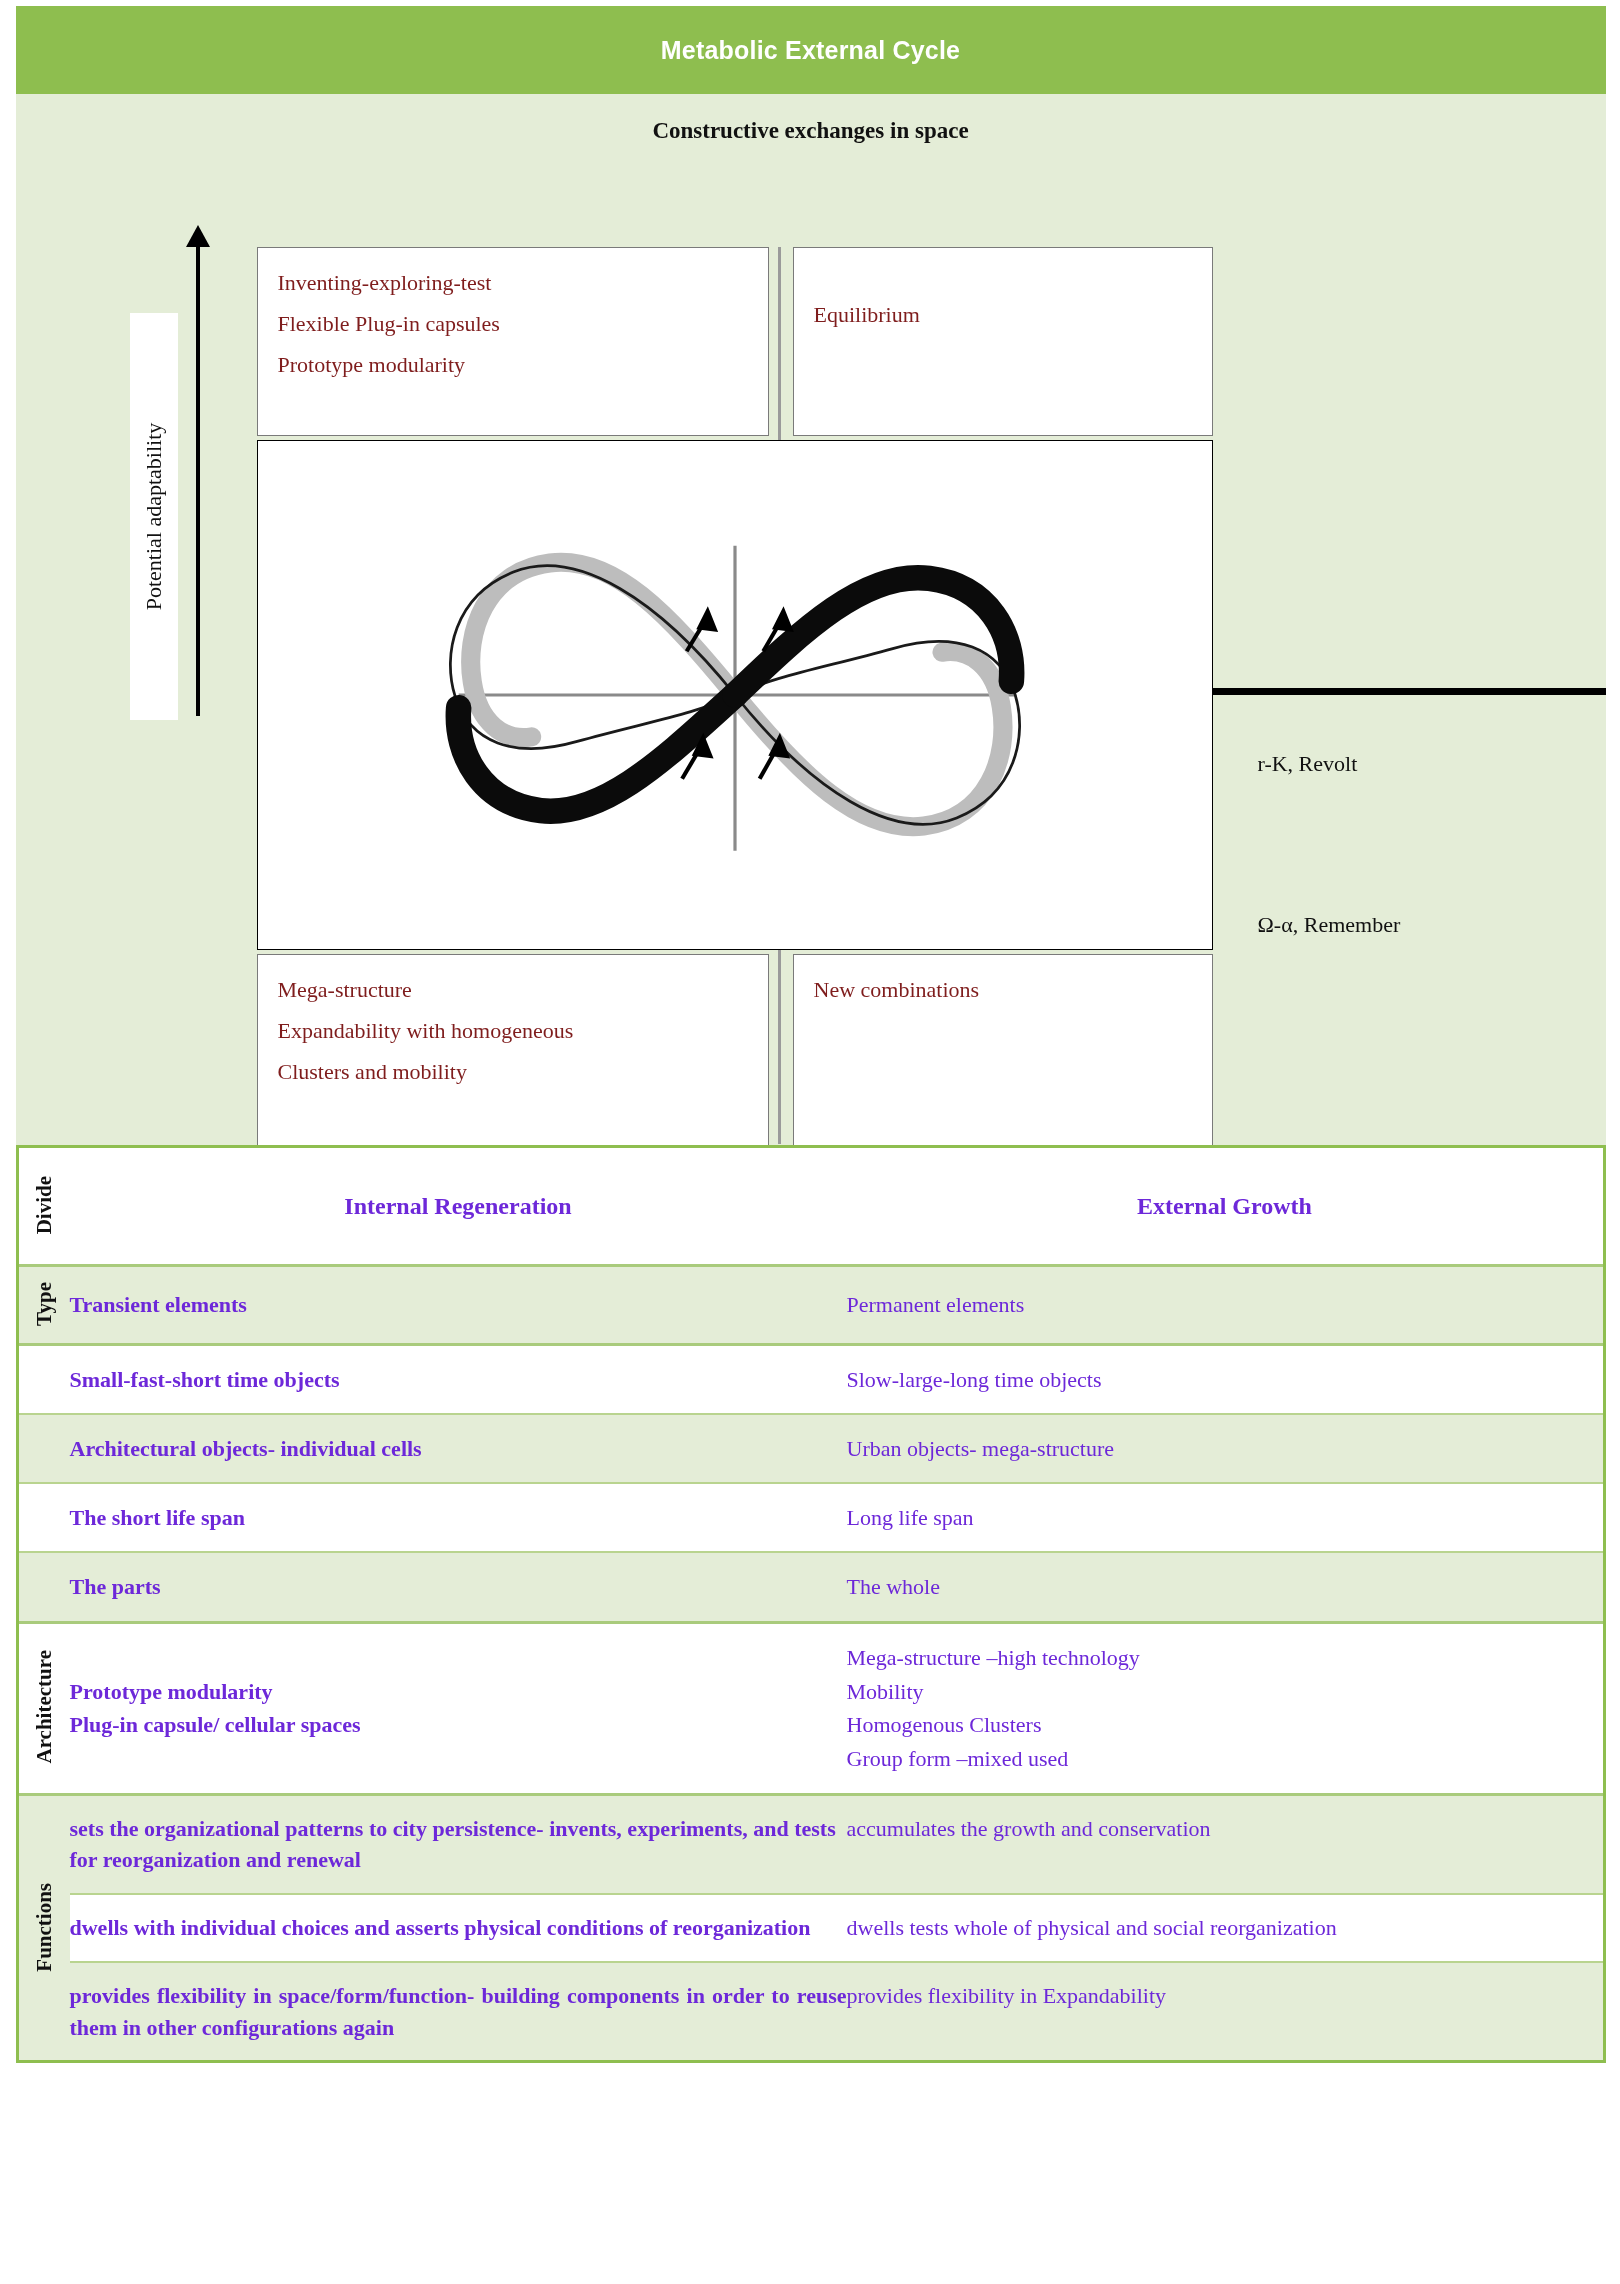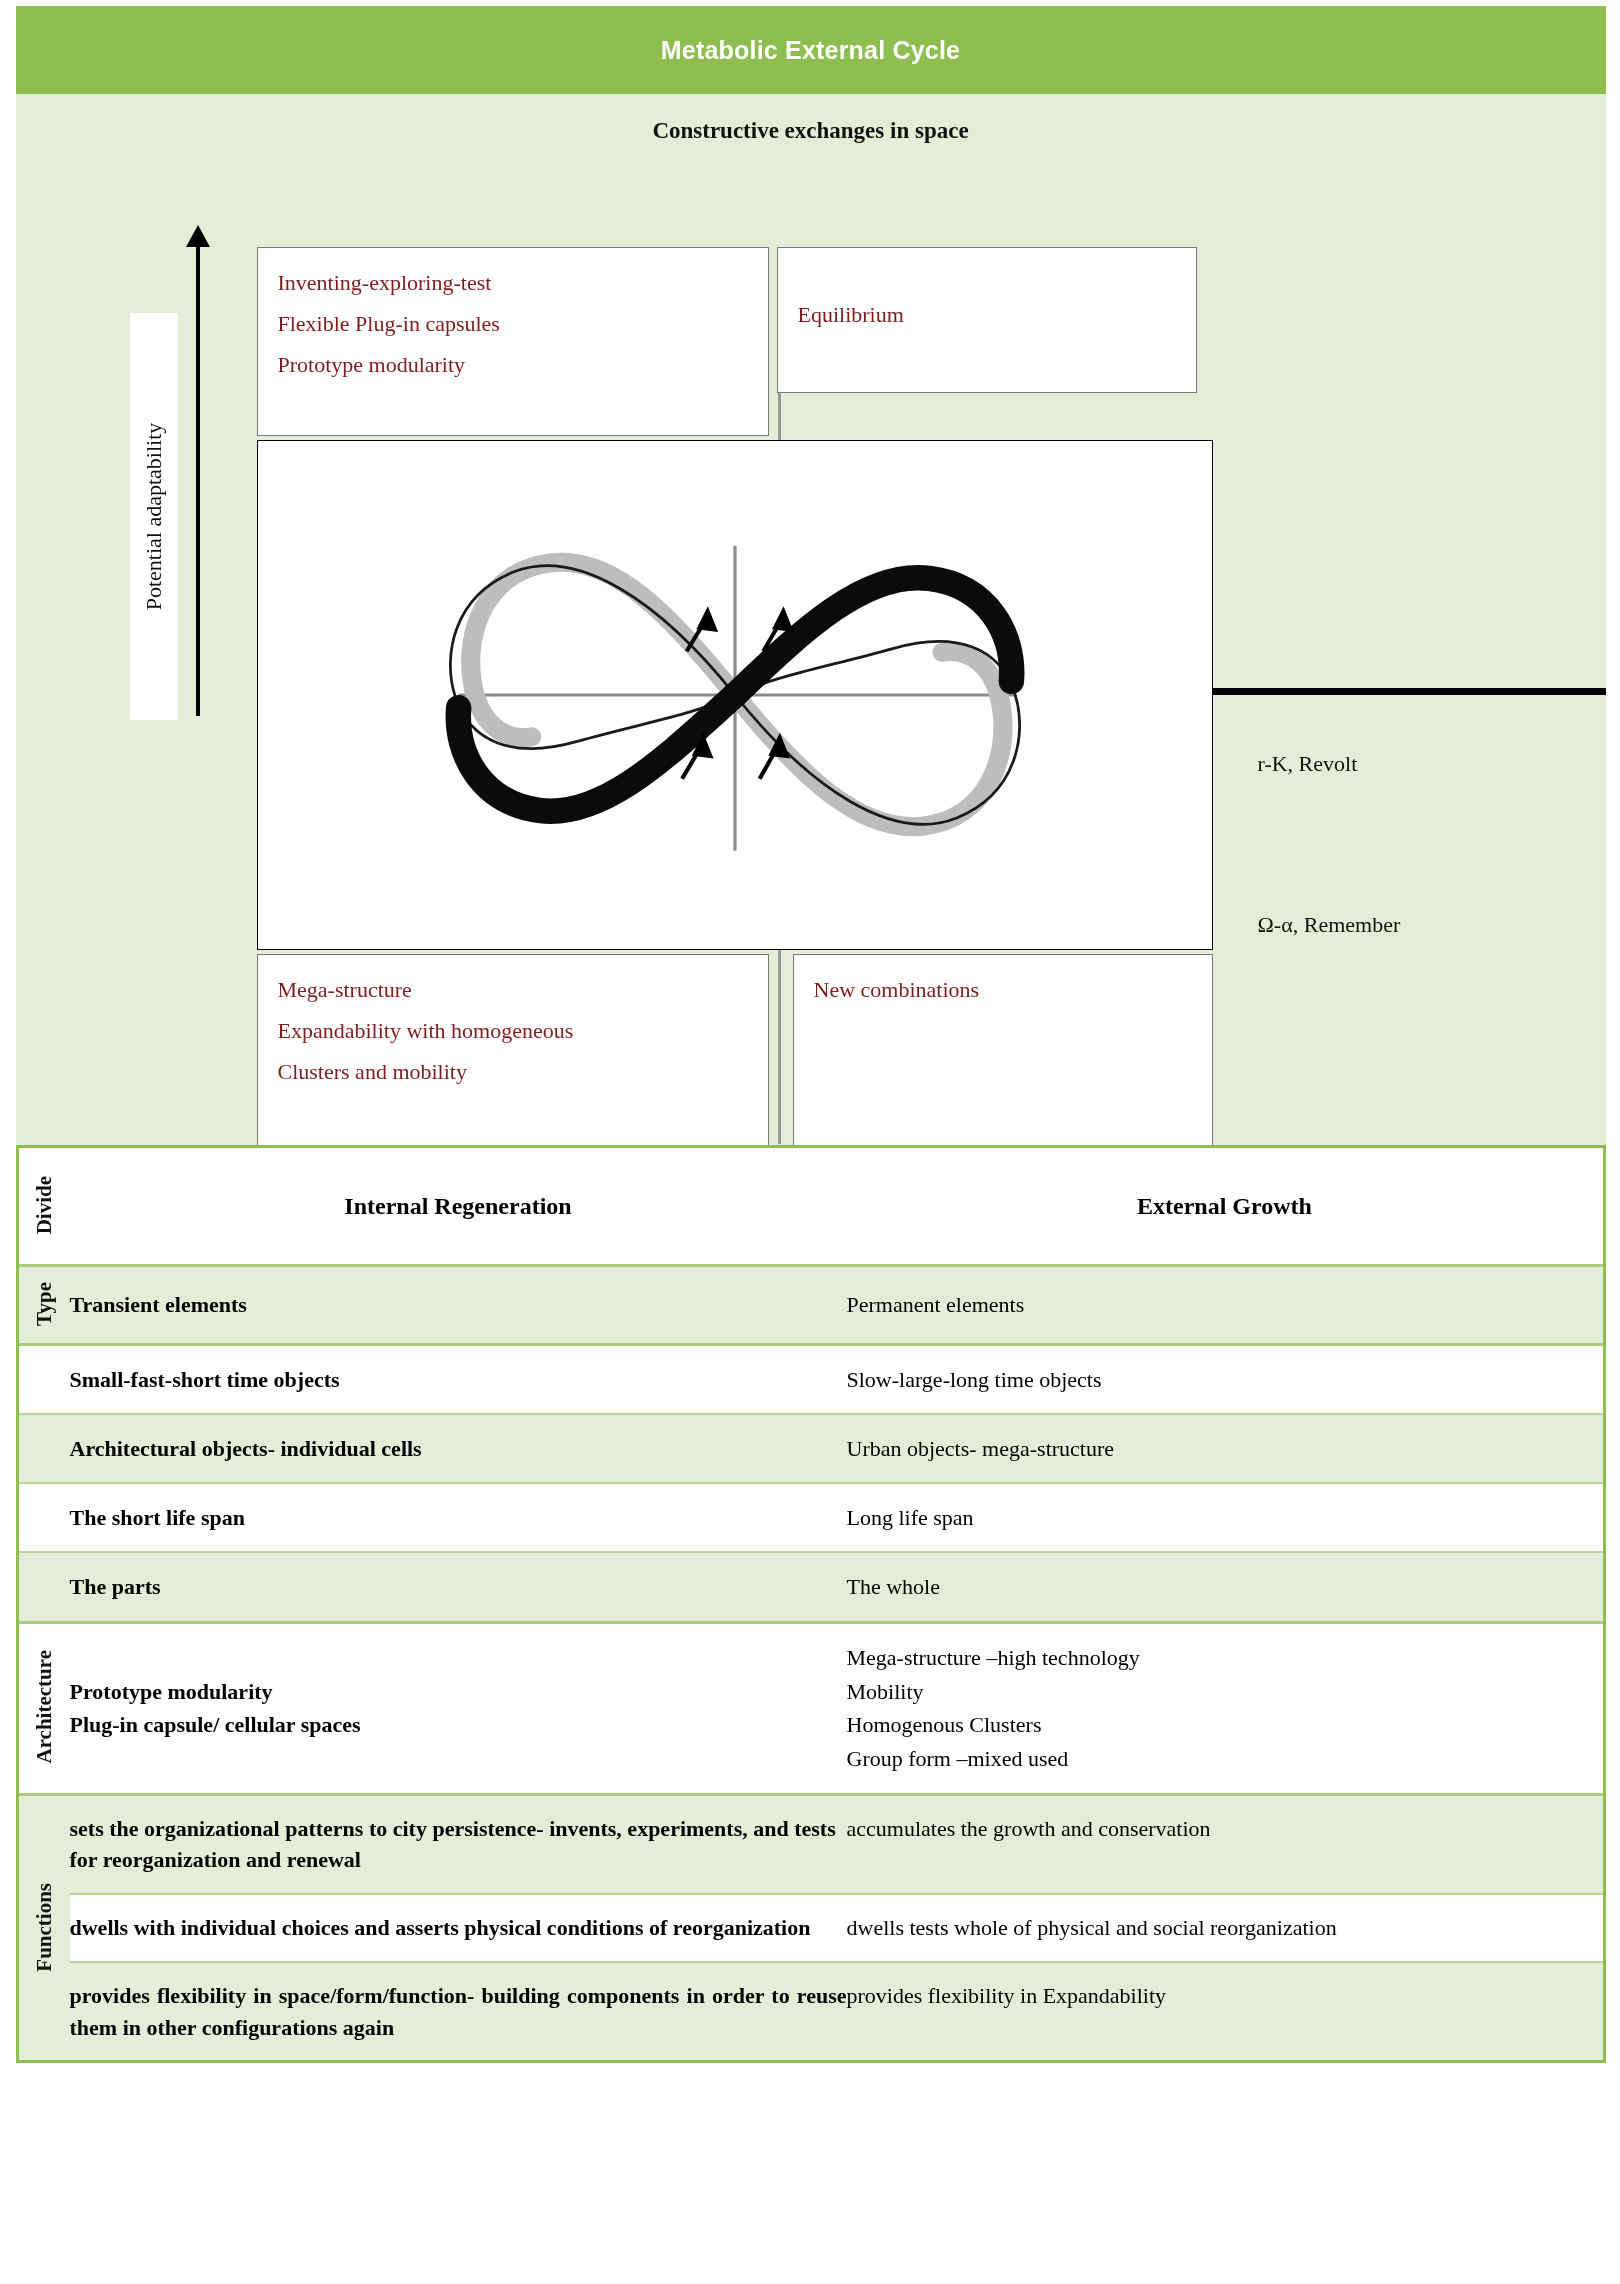--- a/index.html
+++ b/index.html
@@ -86,21 +86,21 @@
     position:absolute;
     background:#ffffff;
     border:1.4px solid #7a7a7a;
     box-sizing:border-box;
     padding:22px 20px;
   }
   .quad p{ margin:0 0 15.5px 0; font-size:22px; color:#7f1d1d; line-height:1.16; }
   .quad p:last-child{ margin-bottom:0; }
 
   .quad-tl{ left:241px; top:153px; width:512px; height:189px; }
-  .quad-tr{ left:761px; top:153px; width:420px; height:146px; }
+  .quad-tr{ left:777px; top:153px; width:420px; height:189px; }
   .quad-bl{ left:241px; top:860px; width:512px; height:220px; }
   .quad-br{ left:777px; top:860px; width:420px; height:228px; }
 
   
   .plot-box{
     position:absolute;
     left:241px; top:346px;
     width:956px; height:510px;
     background:#ffffff;
     border:1.8px solid #000;
@@ -160,21 +160,21 @@
     display:inline-block;
     writing-mode:vertical-rl;
     transform:rotate(180deg);
     font-size:21px;
     font-weight:bold;
     color:#111;
     white-space:nowrap;
   }
   .cell{
     font-size:22px;
-    color:#000000;
+    color:#6d28d9;
     padding:12px 15.5px;
     line-height:1.42;
   }
   .cell.c1{ width:777px;font-weight:bold; }
   .cell p{ margin:0 0 2.7px 0; }
   .cell p:last-child{ margin-bottom:0; }
   .cell.just{ text-align:justify; text-align-last:left; }
 
   .r-white{ background:#ffffff; }
   .r-green{ background:#E4EDD7; }

